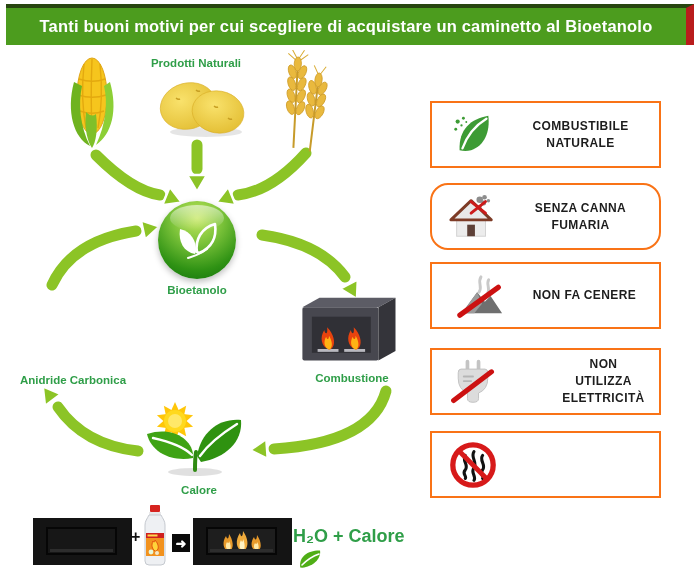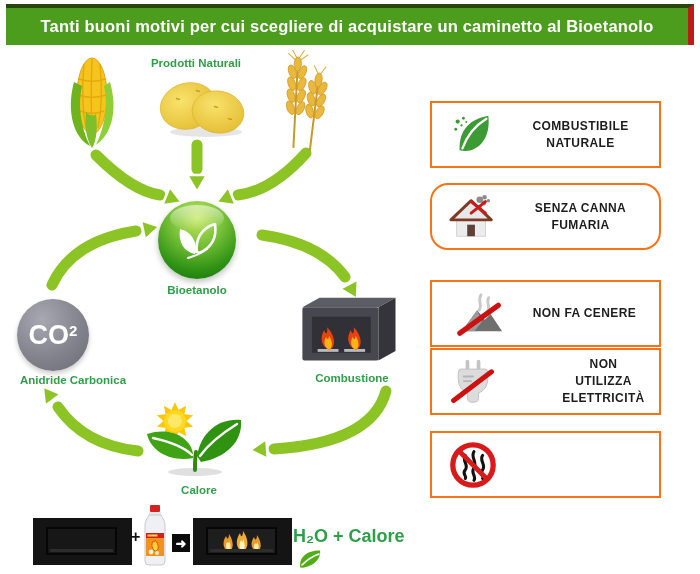--- a/index.html
+++ b/index.html
@@ -1,20 +1,20 @@
 <!DOCTYPE html>
 <html><head>
 <meta charset="utf-8">
 <style>
   html,body{margin:0;padding:0;background:#fff;}
   .stage{position:relative;width:700px;height:574px;background:#fff;overflow:hidden;
          font-family:"Liberation Sans",sans-serif;}
   
   .banner{position:absolute;left:6px;top:4px;width:688px;height:41px;box-sizing:border-box;
-          background:#4c9c1e;border-top:4px solid #27450f;border-right:6px solid #b91c1c;
+          background:#4c9c1e;border-top:4px solid #27450f;border-right:8px solid #b91c1c;
           display:flex;align-items:center;justify-content:center;}
   .banner span{color:#fff;font-weight:bold;font-size:16.5px;letter-spacing:.2px;}
   
   .glabel{position:absolute;color:#2f9e48;font-weight:bold;font-size:11.5px;text-align:center;}
   
   .bio-circle{position:absolute;left:158px;top:201px;width:78px;height:78px;border-radius:50%;
       background:radial-gradient(circle at 50% 22%,#c4e75c 0%,#7cc33a 35%,#2f9214 72%,#0f6e0b 100%);
       box-shadow:0 3px 6px rgba(0,0,0,.25);display:flex;align-items:center;justify-content:center;}
   .bio-circle:after{content:"";position:absolute;left:12px;top:4px;width:54px;height:26px;border-radius:50%;
       background:linear-gradient(rgba(255,255,255,.55),rgba(255,255,255,0));}
@@ -158,23 +158,20 @@
 
   <div class="bio-circle">
     <svg width="46" height="46" viewBox="0 0 46 46">
       <path d="M21,37 C10,35 4,25 6,12 C17,14 23,25 22,35 Z" fill="#fff"></path>
       <path d="M23,35 C21,23 27,11 41,7 C43,21 37,31 25,36 Z" fill="none" stroke="#fff" stroke-width="2.6" stroke-linejoin="round"></path>
       <path d="M14,41 C20,39 27,37 33,32" stroke="#fff" stroke-width="2" fill="none" stroke-linecap="round"></path>
     </svg>
   </div>
   <div class="glabel" style="left:147px;top:284px;width:100px;">Bioetanolo</div>
 
-  <div class="co2-circle">
-    <span class="co2-text"><span>CO</span><sup>2</sup></span>
-  </div>
   <div class="glabel" style="left:16px;top:374px;width:114px;">Anidride Carbonica</div>
 
   <svg style="position:absolute;left:298px;top:292px;" width="100" height="76" viewBox="0 0 104 80">
     <polygon points="4,16 22,6 102,6 84,16" fill="#5c5c65"></polygon>
     <polygon points="84,16 102,6 102,62 84,72" fill="#34343a"></polygon>
     <rect x="4" y="16" width="80" height="56" rx="2" fill="#47474f"></rect>
     <rect x="14" y="26" width="62" height="38" fill="#303036"></rect>
     <rect x="20" y="60" width="22" height="3" fill="#b9b9c0"></rect>
     <rect x="48" y="60" width="22" height="3" fill="#b9b9c0"></rect>
     <g transform="translate(31,60)">
@@ -247,21 +244,21 @@
         <rect x="20" y="32" width="8" height="12" fill="#5d4037"></rect>
         <g stroke="#cc1b1b" stroke-width="3" stroke-linecap="round">
           <line x1="24" y1="8" x2="39" y2="20"></line>
             <line x1="39" y1="8" x2="24" y2="20"></line>
         </g>
       </svg>
     </span>
     <span class="b-label">SENZA CANNA FUMARIA</span>
   </div>
 
-  <div class="benefit" style="top:280px;padding-left:8px;">
+  <div class="benefit" style="top:262px;padding-left:8px;">
     <span class="b-icon">
       <svg width="50" height="46" viewBox="0 0 52 48">
         <g stroke="#c9c9c9" stroke-width="3" fill="none" stroke-linecap="round">
           <path d="M26,4 C22,10 28,14 24,20"></path>
             <path d="M34,7 C31,12 36,16 33,21"></path>
         </g>
         <polygon points="6,42 22,20 30,30 36,24 48,42" fill="#6f6f6f"></polygon>
         <polygon points="6,42 22,20 27,32 19,42" fill="#9b9b9b"></polygon>
         <line x1="4" y1="44" x2="44" y2="15" stroke="#cc1111" stroke-width="5.5" stroke-linecap="round"></line>
       </svg>

